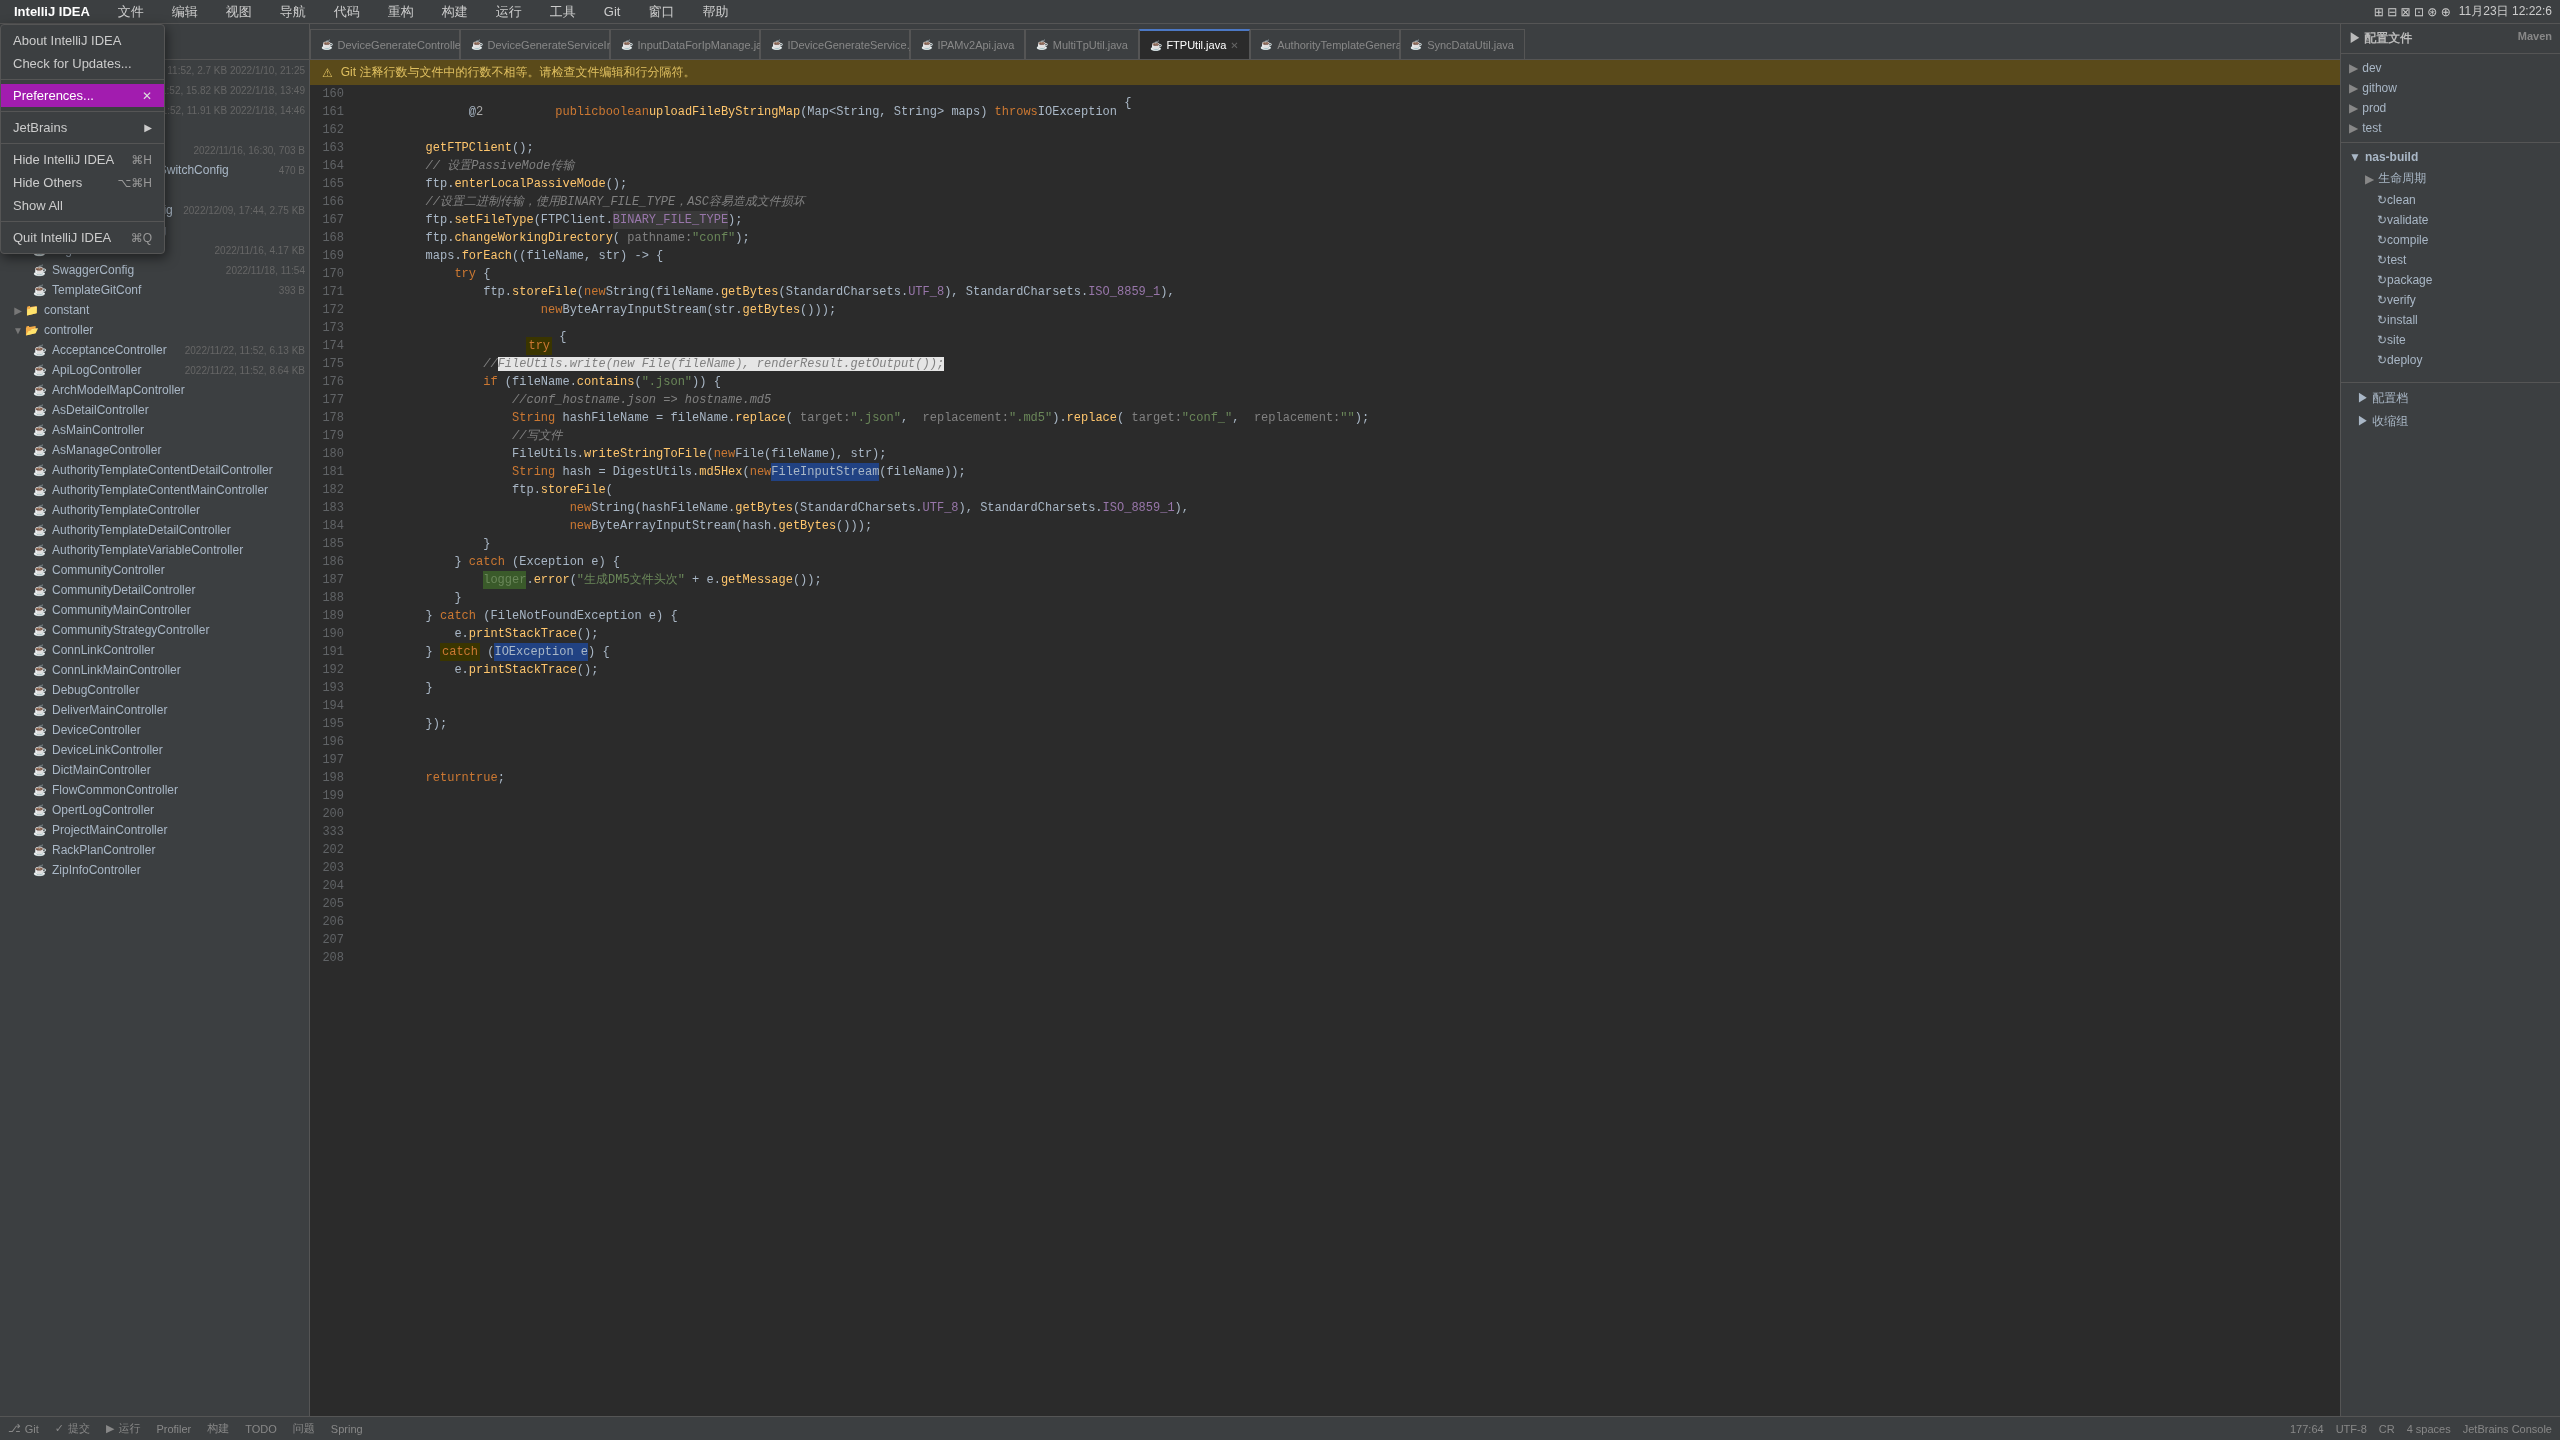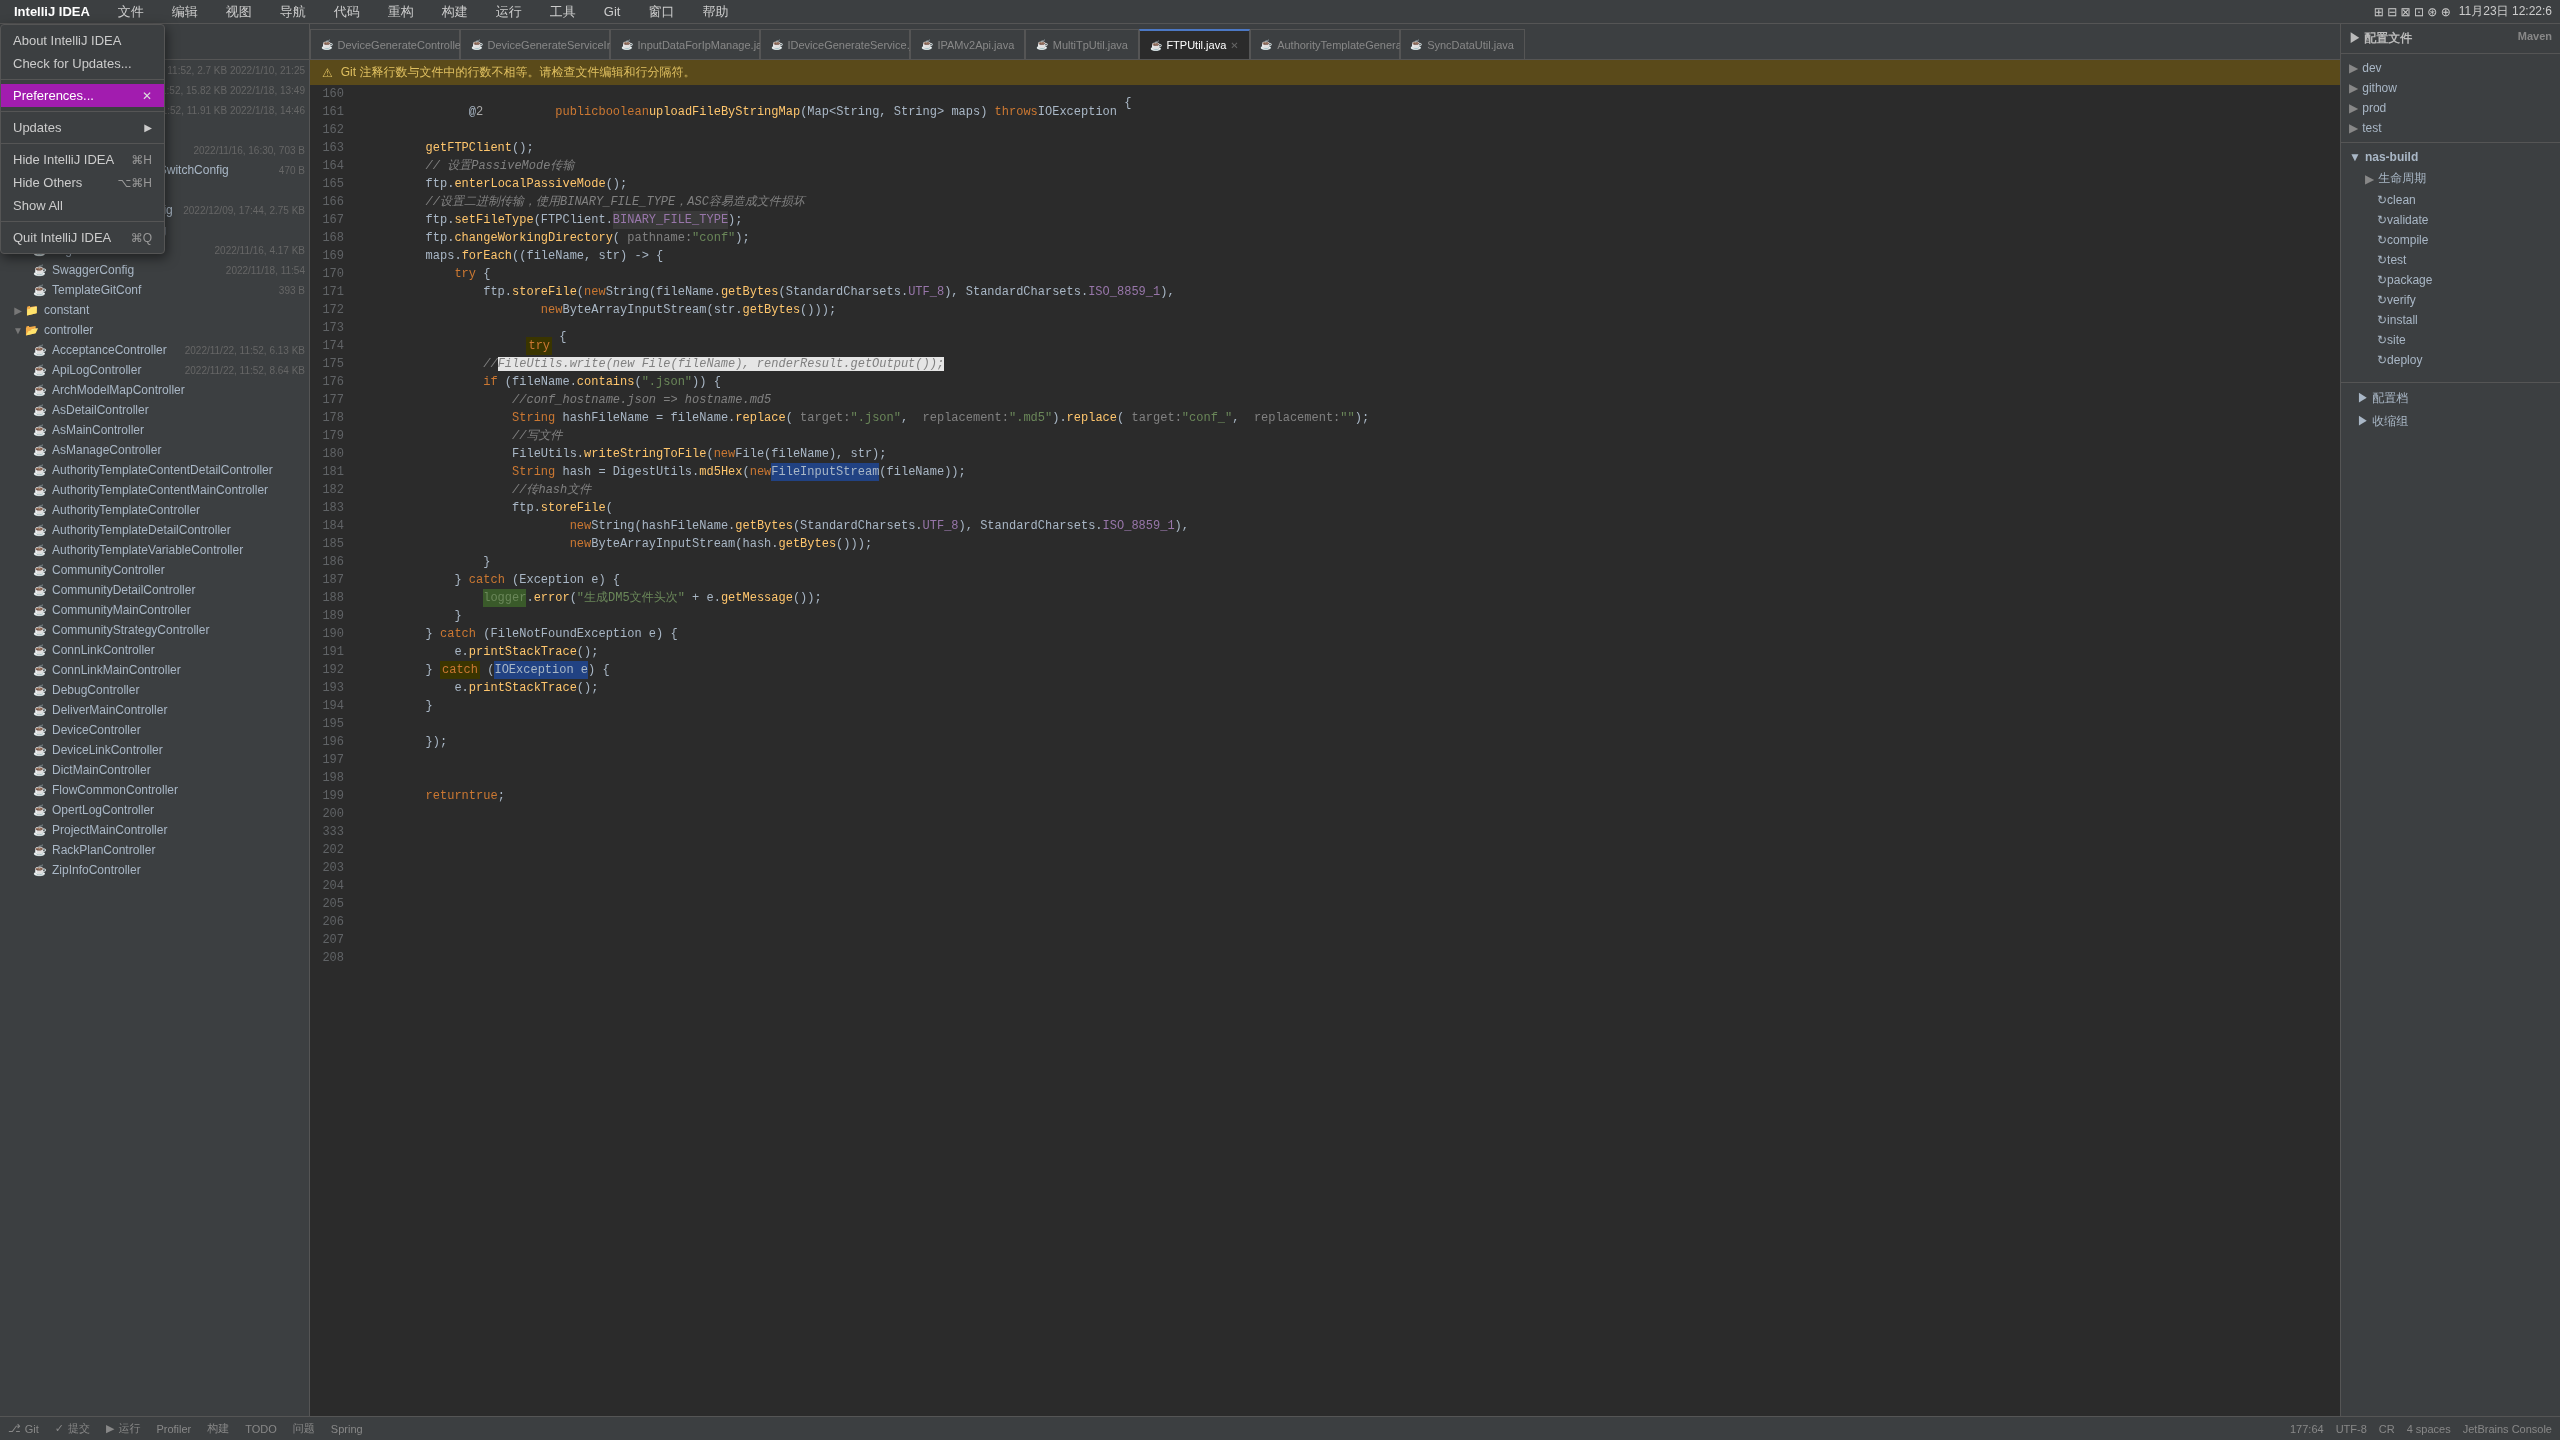--- a/index.html
+++ b/index.html
@@ -309,21 +309,21 @@
   <div class="menu-item">
     <span>Check for Updates...</span>
   </div>
   <div class="menu-separator"></div>
   <div class="menu-item active">
     <span>Preferences...</span>
     <span class="shortcut">✕</span>
   </div>
   <div class="menu-separator"></div>
   <div class="menu-item">
-    <span>Updates</span>
+    <span>JetBrains</span>
     <span class="submenu-arrow">▶</span>
   </div>
   <div class="menu-separator"></div>
   <div class="menu-item">
     <span>Hide IntelliJ IDEA</span>
     <span class="shortcut">⌘H</span>
   </div>
   <div class="menu-item">
     <span>Hide Others</span>
     <span class="shortcut">⌥⌘H</span>
@@ -693,21 +693,20 @@
         <div class="code-line">
           &nbsp;&nbsp;&nbsp;&nbsp;&nbsp;&nbsp;&nbsp;&nbsp;&nbsp;&nbsp;&nbsp;&nbsp;<span style="background:#3a3500;padding:0 2px;"><span class="kw">try</span></span> {
         </div>
         <div class="code-line">&nbsp;&nbsp;&nbsp;&nbsp;&nbsp;&nbsp;&nbsp;&nbsp;&nbsp;&nbsp;&nbsp;&nbsp;&nbsp;&nbsp;&nbsp;&nbsp;<span class="comment">//<span style="background:#e5e5e5;">FileUtils.write(new File(fileName), renderResult.getOutput());</span></span></div>
         <div class="code-line">&nbsp;&nbsp;&nbsp;&nbsp;&nbsp;&nbsp;&nbsp;&nbsp;&nbsp;&nbsp;&nbsp;&nbsp;&nbsp;&nbsp;&nbsp;&nbsp;<span class="kw">if</span> (fileName.<span class="fn">contains</span>(<span class="str">".json"</span>)) {</div>
         <div class="code-line">&nbsp;&nbsp;&nbsp;&nbsp;&nbsp;&nbsp;&nbsp;&nbsp;&nbsp;&nbsp;&nbsp;&nbsp;&nbsp;&nbsp;&nbsp;&nbsp;&nbsp;&nbsp;&nbsp;&nbsp;<span class="comment">//conf_hostname.json =&gt; hostname.md5</span></div>
         <div class="code-line">&nbsp;&nbsp;&nbsp;&nbsp;&nbsp;&nbsp;&nbsp;&nbsp;&nbsp;&nbsp;&nbsp;&nbsp;&nbsp;&nbsp;&nbsp;&nbsp;&nbsp;&nbsp;&nbsp;&nbsp;<span class="kw">String</span> hashFileName = fileName.<span class="fn">replace</span>( <span style="color:#808080;">target:</span> <span class="str">".json"</span>,&nbsp; <span style="color:#808080;">replacement:</span> <span class="str">".md5"</span>).<span class="fn">replace</span>( <span style="color:#808080;">target:</span> <span class="str">"conf_"</span>,&nbsp; <span style="color:#808080;">replacement:</span> <span class="str">""</span>);</div>
         <div class="code-line">&nbsp;&nbsp;&nbsp;&nbsp;&nbsp;&nbsp;&nbsp;&nbsp;&nbsp;&nbsp;&nbsp;&nbsp;&nbsp;&nbsp;&nbsp;&nbsp;&nbsp;&nbsp;&nbsp;&nbsp;<span class="comment">//写文件</span></div>
         <div class="code-line">&nbsp;&nbsp;&nbsp;&nbsp;&nbsp;&nbsp;&nbsp;&nbsp;&nbsp;&nbsp;&nbsp;&nbsp;&nbsp;&nbsp;&nbsp;&nbsp;&nbsp;&nbsp;&nbsp;&nbsp;<span style="color:#a9b7c6;">FileUtils</span>.<span class="fn">writeStringToFile</span>(<span class="kw">new</span> <span style="color:#a9b7c6;">File</span>(fileName), str);</div>
         <div class="code-line">&nbsp;&nbsp;&nbsp;&nbsp;&nbsp;&nbsp;&nbsp;&nbsp;&nbsp;&nbsp;&nbsp;&nbsp;&nbsp;&nbsp;&nbsp;&nbsp;&nbsp;&nbsp;&nbsp;&nbsp;<span class="kw">String</span> hash = DigestUtils.<span class="fn">md5Hex</span>(<span class="kw">new</span> <span style="background:#214283;color:#a9b7c6;">FileInputStream</span>(fileName));</div>
-        <div class="code-line">&nbsp;&nbsp;&nbsp;&nbsp;&nbsp;&nbsp;&nbsp;&nbsp;&nbsp;&nbsp;&nbsp;&nbsp;&nbsp;&nbsp;&nbsp;&nbsp;&nbsp;&nbsp;&nbsp;&nbsp;<span class="comment">//传hash文件</span></div>
         <div class="code-line">&nbsp;&nbsp;&nbsp;&nbsp;&nbsp;&nbsp;&nbsp;&nbsp;&nbsp;&nbsp;&nbsp;&nbsp;&nbsp;&nbsp;&nbsp;&nbsp;&nbsp;&nbsp;&nbsp;&nbsp;ftp.<span class="fn">storeFile</span>(</div>
         <div class="code-line">&nbsp;&nbsp;&nbsp;&nbsp;&nbsp;&nbsp;&nbsp;&nbsp;&nbsp;&nbsp;&nbsp;&nbsp;&nbsp;&nbsp;&nbsp;&nbsp;&nbsp;&nbsp;&nbsp;&nbsp;&nbsp;&nbsp;&nbsp;&nbsp;&nbsp;&nbsp;&nbsp;&nbsp;<span class="kw">new</span> <span style="color:#a9b7c6;">String</span>(hashFileName.<span class="fn">getBytes</span>(StandardCharsets.<span style="color:#9876aa;">UTF_8</span>), StandardCharsets.<span style="color:#9876aa;">ISO_8859_1</span>),</div>
         <div class="code-line">&nbsp;&nbsp;&nbsp;&nbsp;&nbsp;&nbsp;&nbsp;&nbsp;&nbsp;&nbsp;&nbsp;&nbsp;&nbsp;&nbsp;&nbsp;&nbsp;&nbsp;&nbsp;&nbsp;&nbsp;&nbsp;&nbsp;&nbsp;&nbsp;&nbsp;&nbsp;&nbsp;&nbsp;<span class="kw">new</span> <span style="color:#a9b7c6;">ByteArrayInputStream</span>(hash.<span class="fn">getBytes</span>()));</div>
         <div class="code-line">&nbsp;&nbsp;&nbsp;&nbsp;&nbsp;&nbsp;&nbsp;&nbsp;&nbsp;&nbsp;&nbsp;&nbsp;&nbsp;&nbsp;&nbsp;&nbsp;}</div>
         <div class="code-line">&nbsp;&nbsp;&nbsp;&nbsp;&nbsp;&nbsp;&nbsp;&nbsp;&nbsp;&nbsp;&nbsp;&nbsp;} <span class="kw">catch</span> (<span style="color:#a9b7c6;">Exception</span> e) {</div>
         <div class="code-line">&nbsp;&nbsp;&nbsp;&nbsp;&nbsp;&nbsp;&nbsp;&nbsp;&nbsp;&nbsp;&nbsp;&nbsp;&nbsp;&nbsp;&nbsp;&nbsp;<span style="background:#3a5a2a;color:#6a8759;">logger</span>.<span class="fn">error</span>(<span class="str">"生成DM5文件头次"</span> + e.<span class="fn">getMessage</span>());</div>
         <div class="code-line">&nbsp;&nbsp;&nbsp;&nbsp;&nbsp;&nbsp;&nbsp;&nbsp;&nbsp;&nbsp;&nbsp;&nbsp;}</div>
         <div class="code-line">&nbsp;&nbsp;&nbsp;&nbsp;&nbsp;&nbsp;&nbsp;&nbsp;} <span class="kw">catch</span> (<span style="color:#a9b7c6;">FileNotFoundException</span> e) {</div>
         <div class="code-line">&nbsp;&nbsp;&nbsp;&nbsp;&nbsp;&nbsp;&nbsp;&nbsp;&nbsp;&nbsp;&nbsp;&nbsp;e.<span class="fn">printStackTrace</span>();</div>
         <div class="code-line">&nbsp;&nbsp;&nbsp;&nbsp;&nbsp;&nbsp;&nbsp;&nbsp;} <span style="background:#3a3500;padding:0 2px;"><span class="kw">catch</span></span> (<span style="background:#214283;color:#a9b7c6;">IOException e</span>) {</div>

